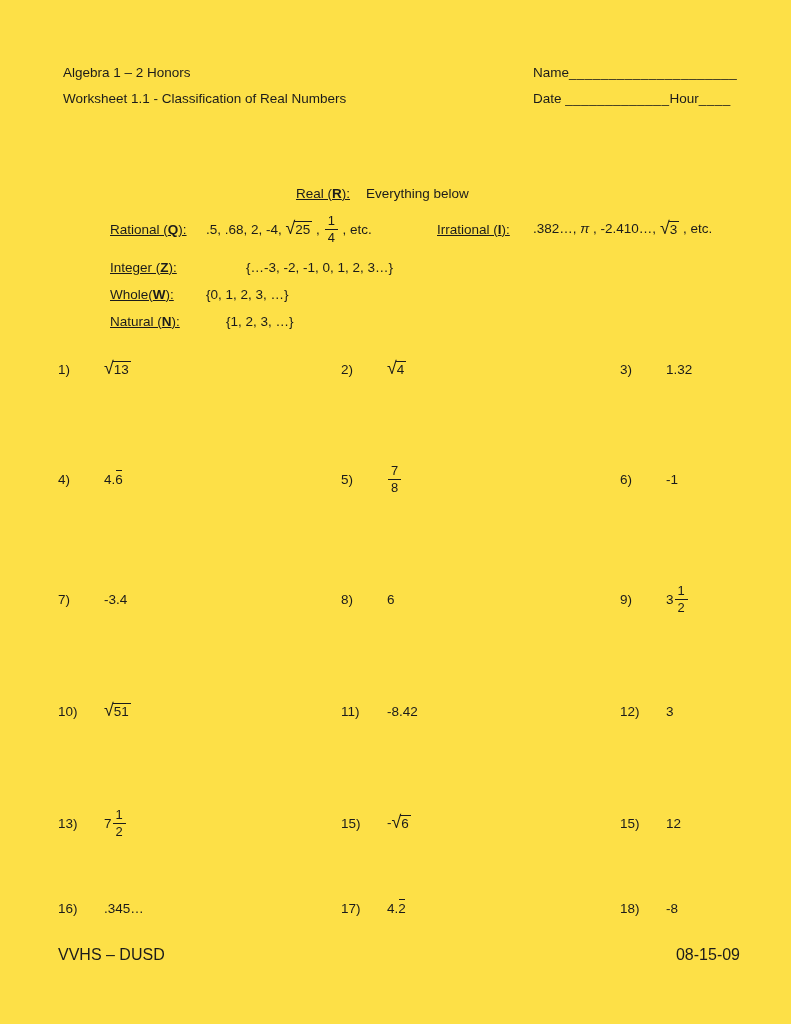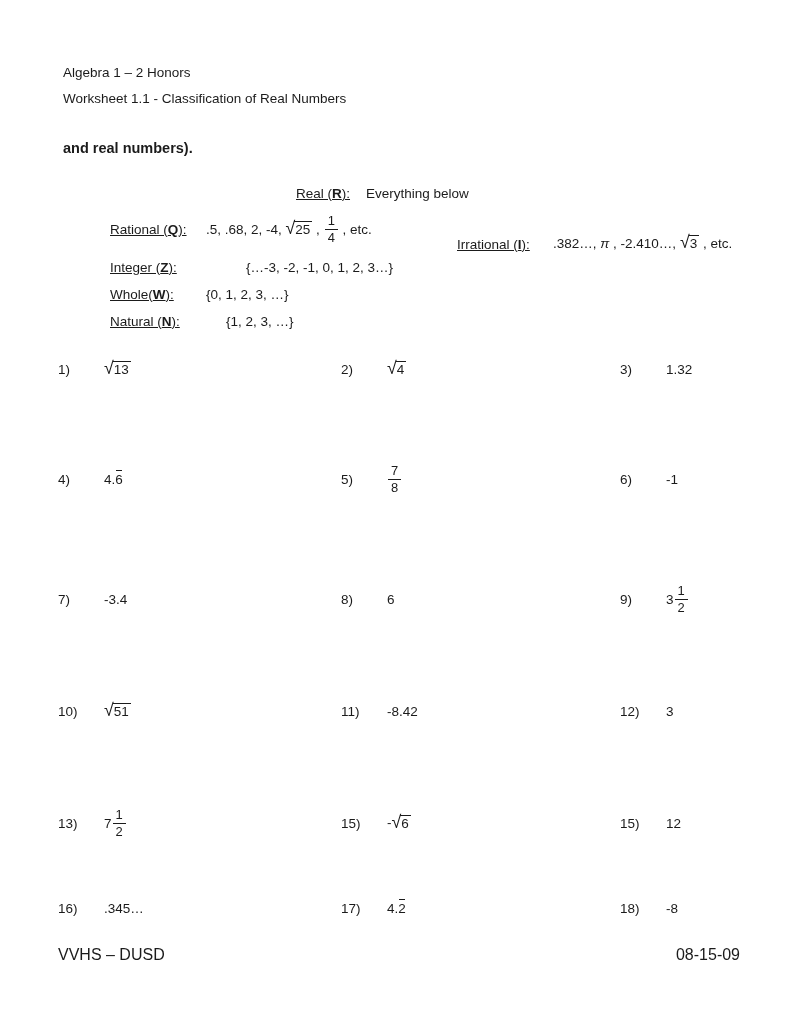--- a/index.html
+++ b/index.html
@@ -1,36 +1,36 @@
 <!DOCTYPE html>
 <html><head>
 <meta charset="utf-8">
 <style>
   html,body { margin:0; padding:0; background:#e8e8e8; }
   #page {
     position:relative; width:791px; height:1024px; margin:0 auto;
-    background:#ffffff; color:#1b1b1b;
+    background:#fde047; color:#1b1b1b;
     font-family:"Liberation Sans", sans-serif; font-size:13.5px;
     overflow:hidden;
   }
   
   .header-left  { position:absolute; left:63px;  top:60px; line-height:26px; }
   .header-right { position:absolute; left:533px; top:60px; line-height:26px; }
   .blank { letter-spacing:0.5px; }
   
   .instruction { position:absolute; left:63px; top:136px; font-weight:bold; font-size:14.5px; line-height:24.5px; width:700px; }
   
   .real-line { position:absolute; left:296px; top:186px; }
   .real-line .real-text { margin-left:16px; }
   .set-label { text-decoration:underline; display:inline-block; }
   .set-row { display:flex; align-items:center; }
   .set-row .set-label { min-width:82px; margin-right:14px; flex:0 0 auto; }
   .set-value { display:inline-flex; align-items:center; white-space:pre; }
   .set-rational   { position:absolute; left:110px; top:206px; height:46px; }
-  .set-irrational { position:absolute; left:457px; top:206px; height:46px;align-items:flex-end; }
+  .set-irrational { position:absolute; left:437px; top:206px; height:46px; }
   .set-integer    { position:absolute; left:110px; top:257px; height:20px;gap:40px; }
   .set-whole      { position:absolute; left:110px; top:284px; height:20px; }
   .set-natural    { position:absolute; left:110px; top:311px; height:20px;gap:20px; }
   
   .sqrt { display:inline-flex; align-items:flex-start; line-height:1.15; }
   .sqrt .sym { font-size:1.32em; line-height:0.82; margin-right:-1px; }
   .sqrt .rad { border-top:1.4px solid #1b1b1b; padding:0 2px 0 1px; }
   .frac { display:inline-flex; flex-direction:column; align-items:center; line-height:1.2; font-size:0.96em; margin:0 1px; }
   .frac .num { padding:0 3px; border-bottom:1.4px solid #1b1b1b; }
   .frac .den { padding:0 3px; }
@@ -54,23 +54,26 @@
 </head>
 <body>
 
 <div id="page">
 
   <div class="header-left">
     <div>Algebra 1 – 2 Honors</div>
     <div>Worksheet 1.1 - Classification of Real Numbers</div>
   </div>
 
+  <div class="header-right">
+    <div><span>Name</span><span class="blank">_____________________</span></div>
+    <div><span>Date </span><span class="blank">_____________</span><span>Hour</span><span class="blank">____</span></div>
+  </div>
 
   <div class="instruction">
-    <div>and real numbers).</div>
   </div>
 
   <div class="real-line">
     <span class="set-label"><span>Real (</span><b>R</b><span>):</span></span><span class="real-text">Everything below</span>
   </div>
 
   <div class="set-row set-rational">
     <span class="set-label"><span>Rational (</span><b>Q</b><span>):</span></span>
     <span class="set-value"><span>.5, .68, 2, -4, </span><span class="sqrt"><span class="sym">√</span><span class="rad">25</span></span><span> , </span><span class="frac"><span class="num">1</span><span class="den">4</span></span><span> , etc.</span></span>
   </div>

